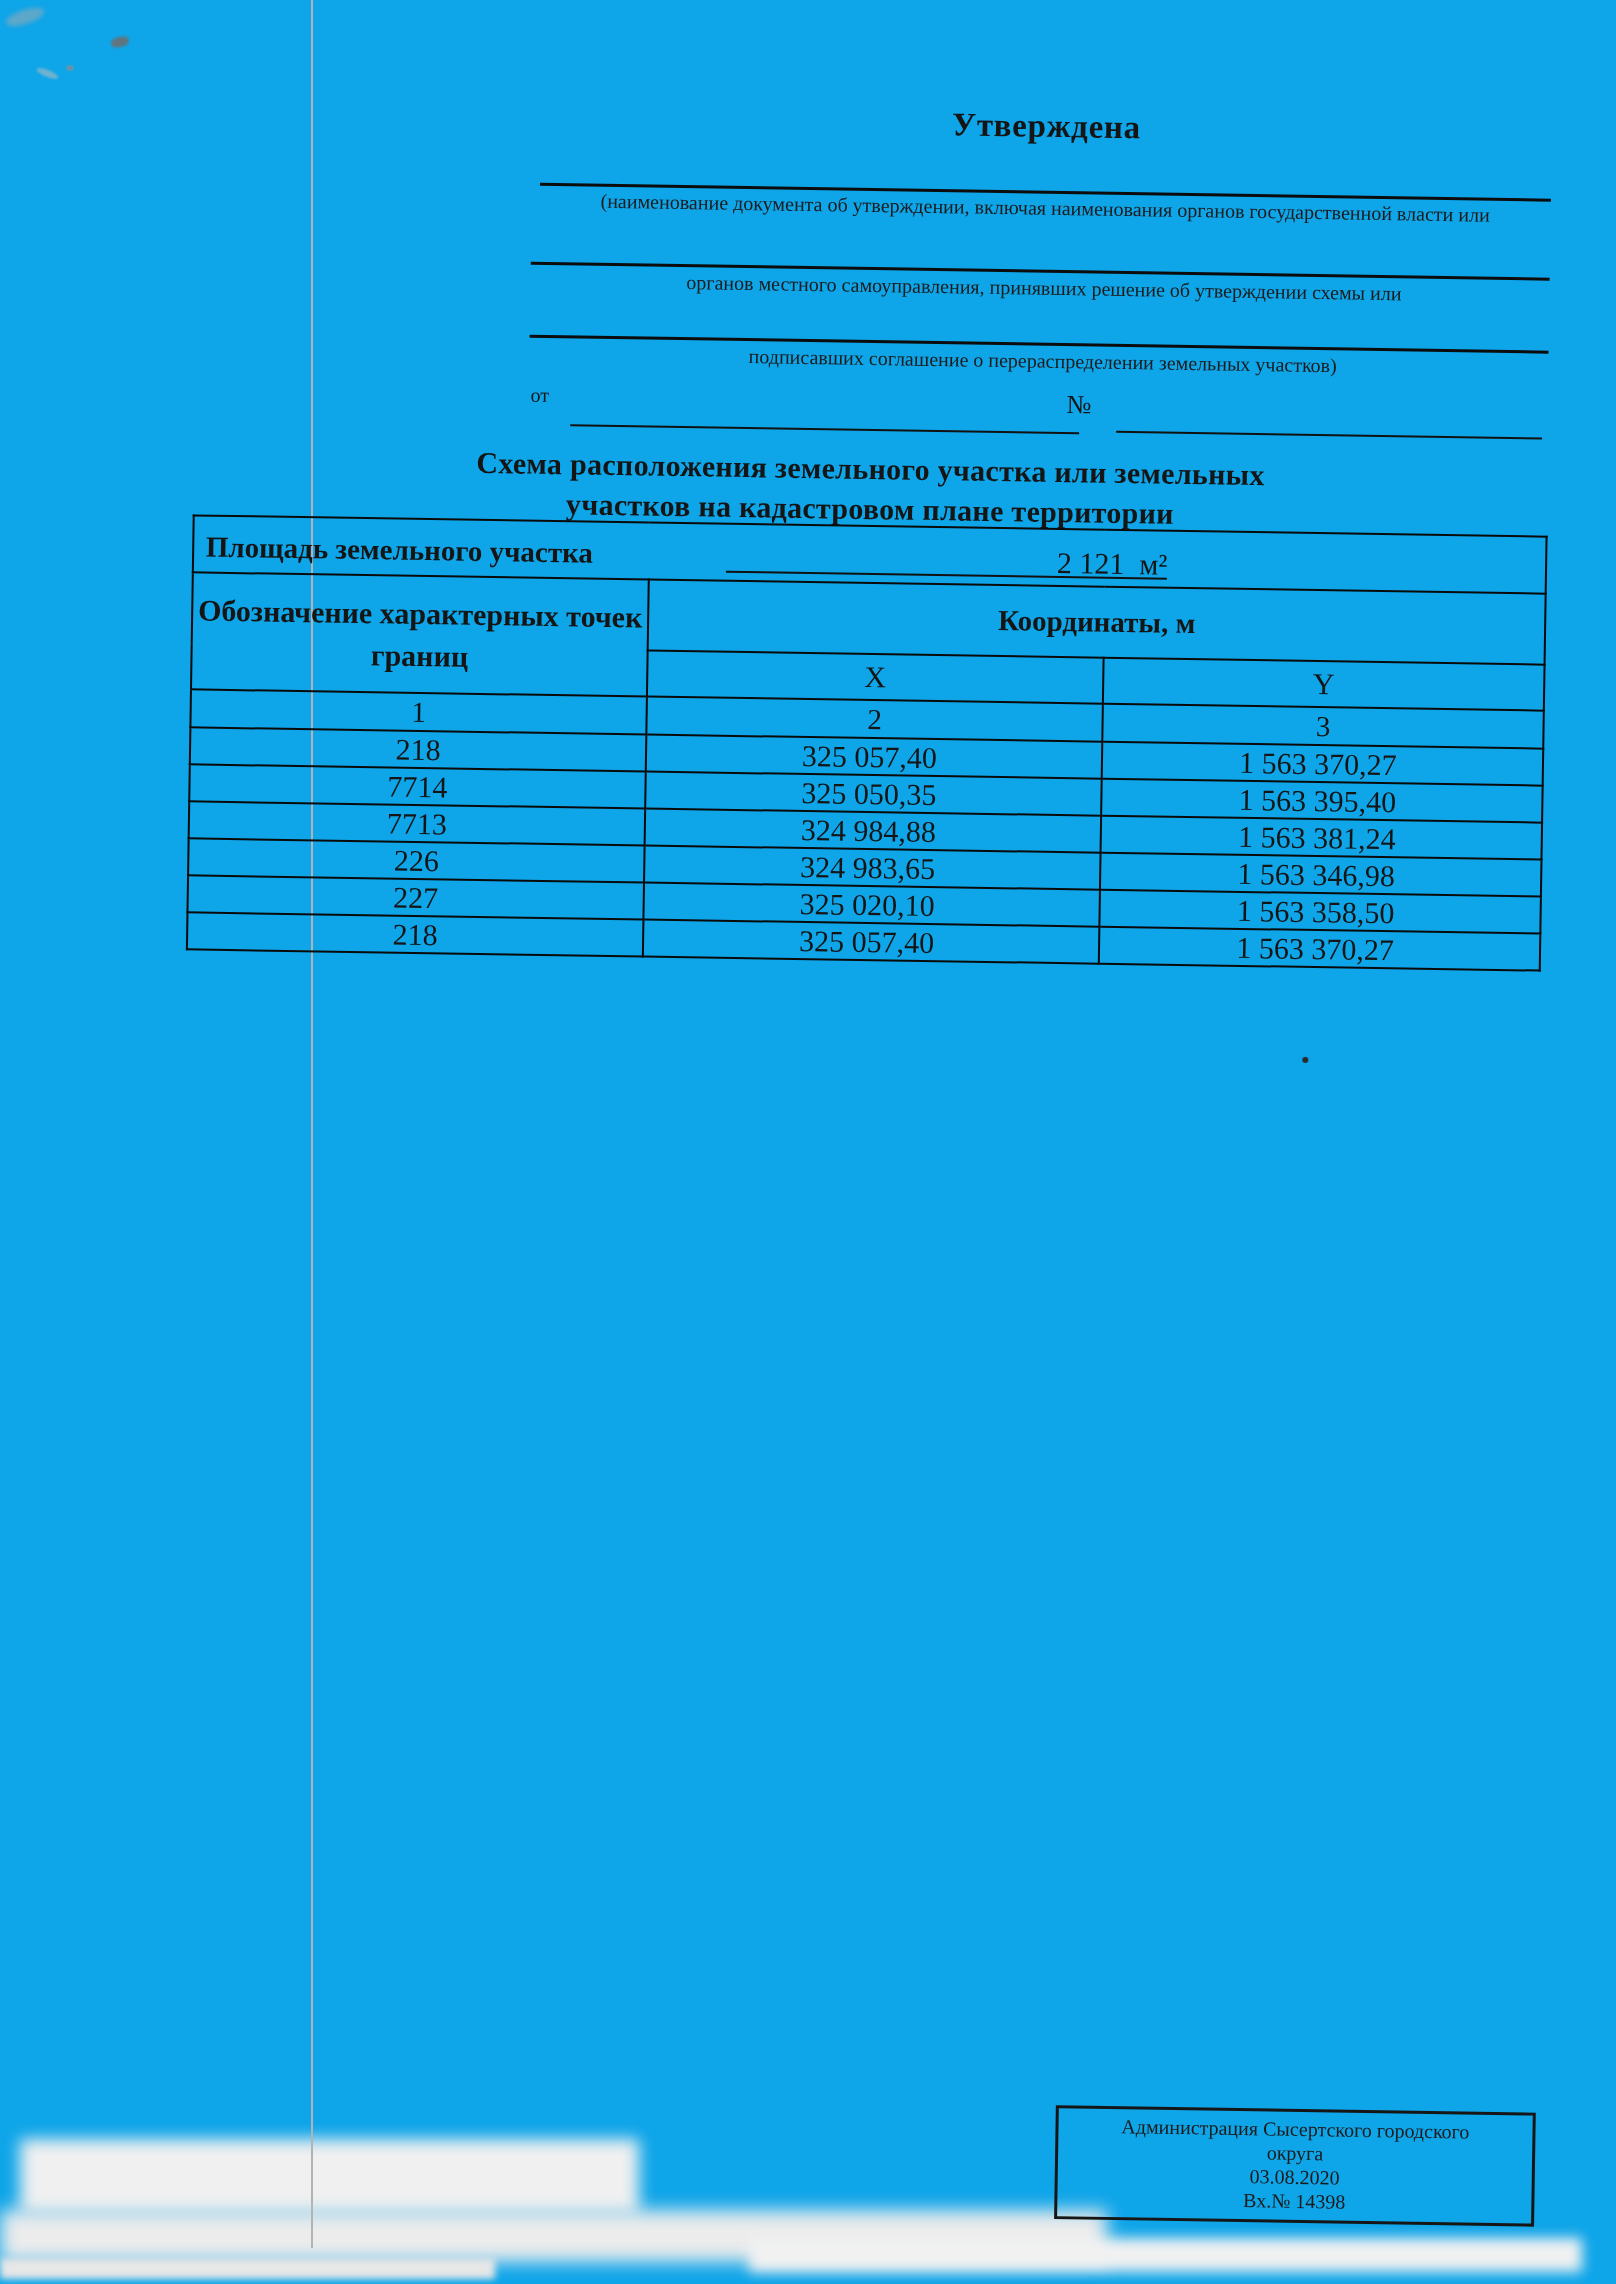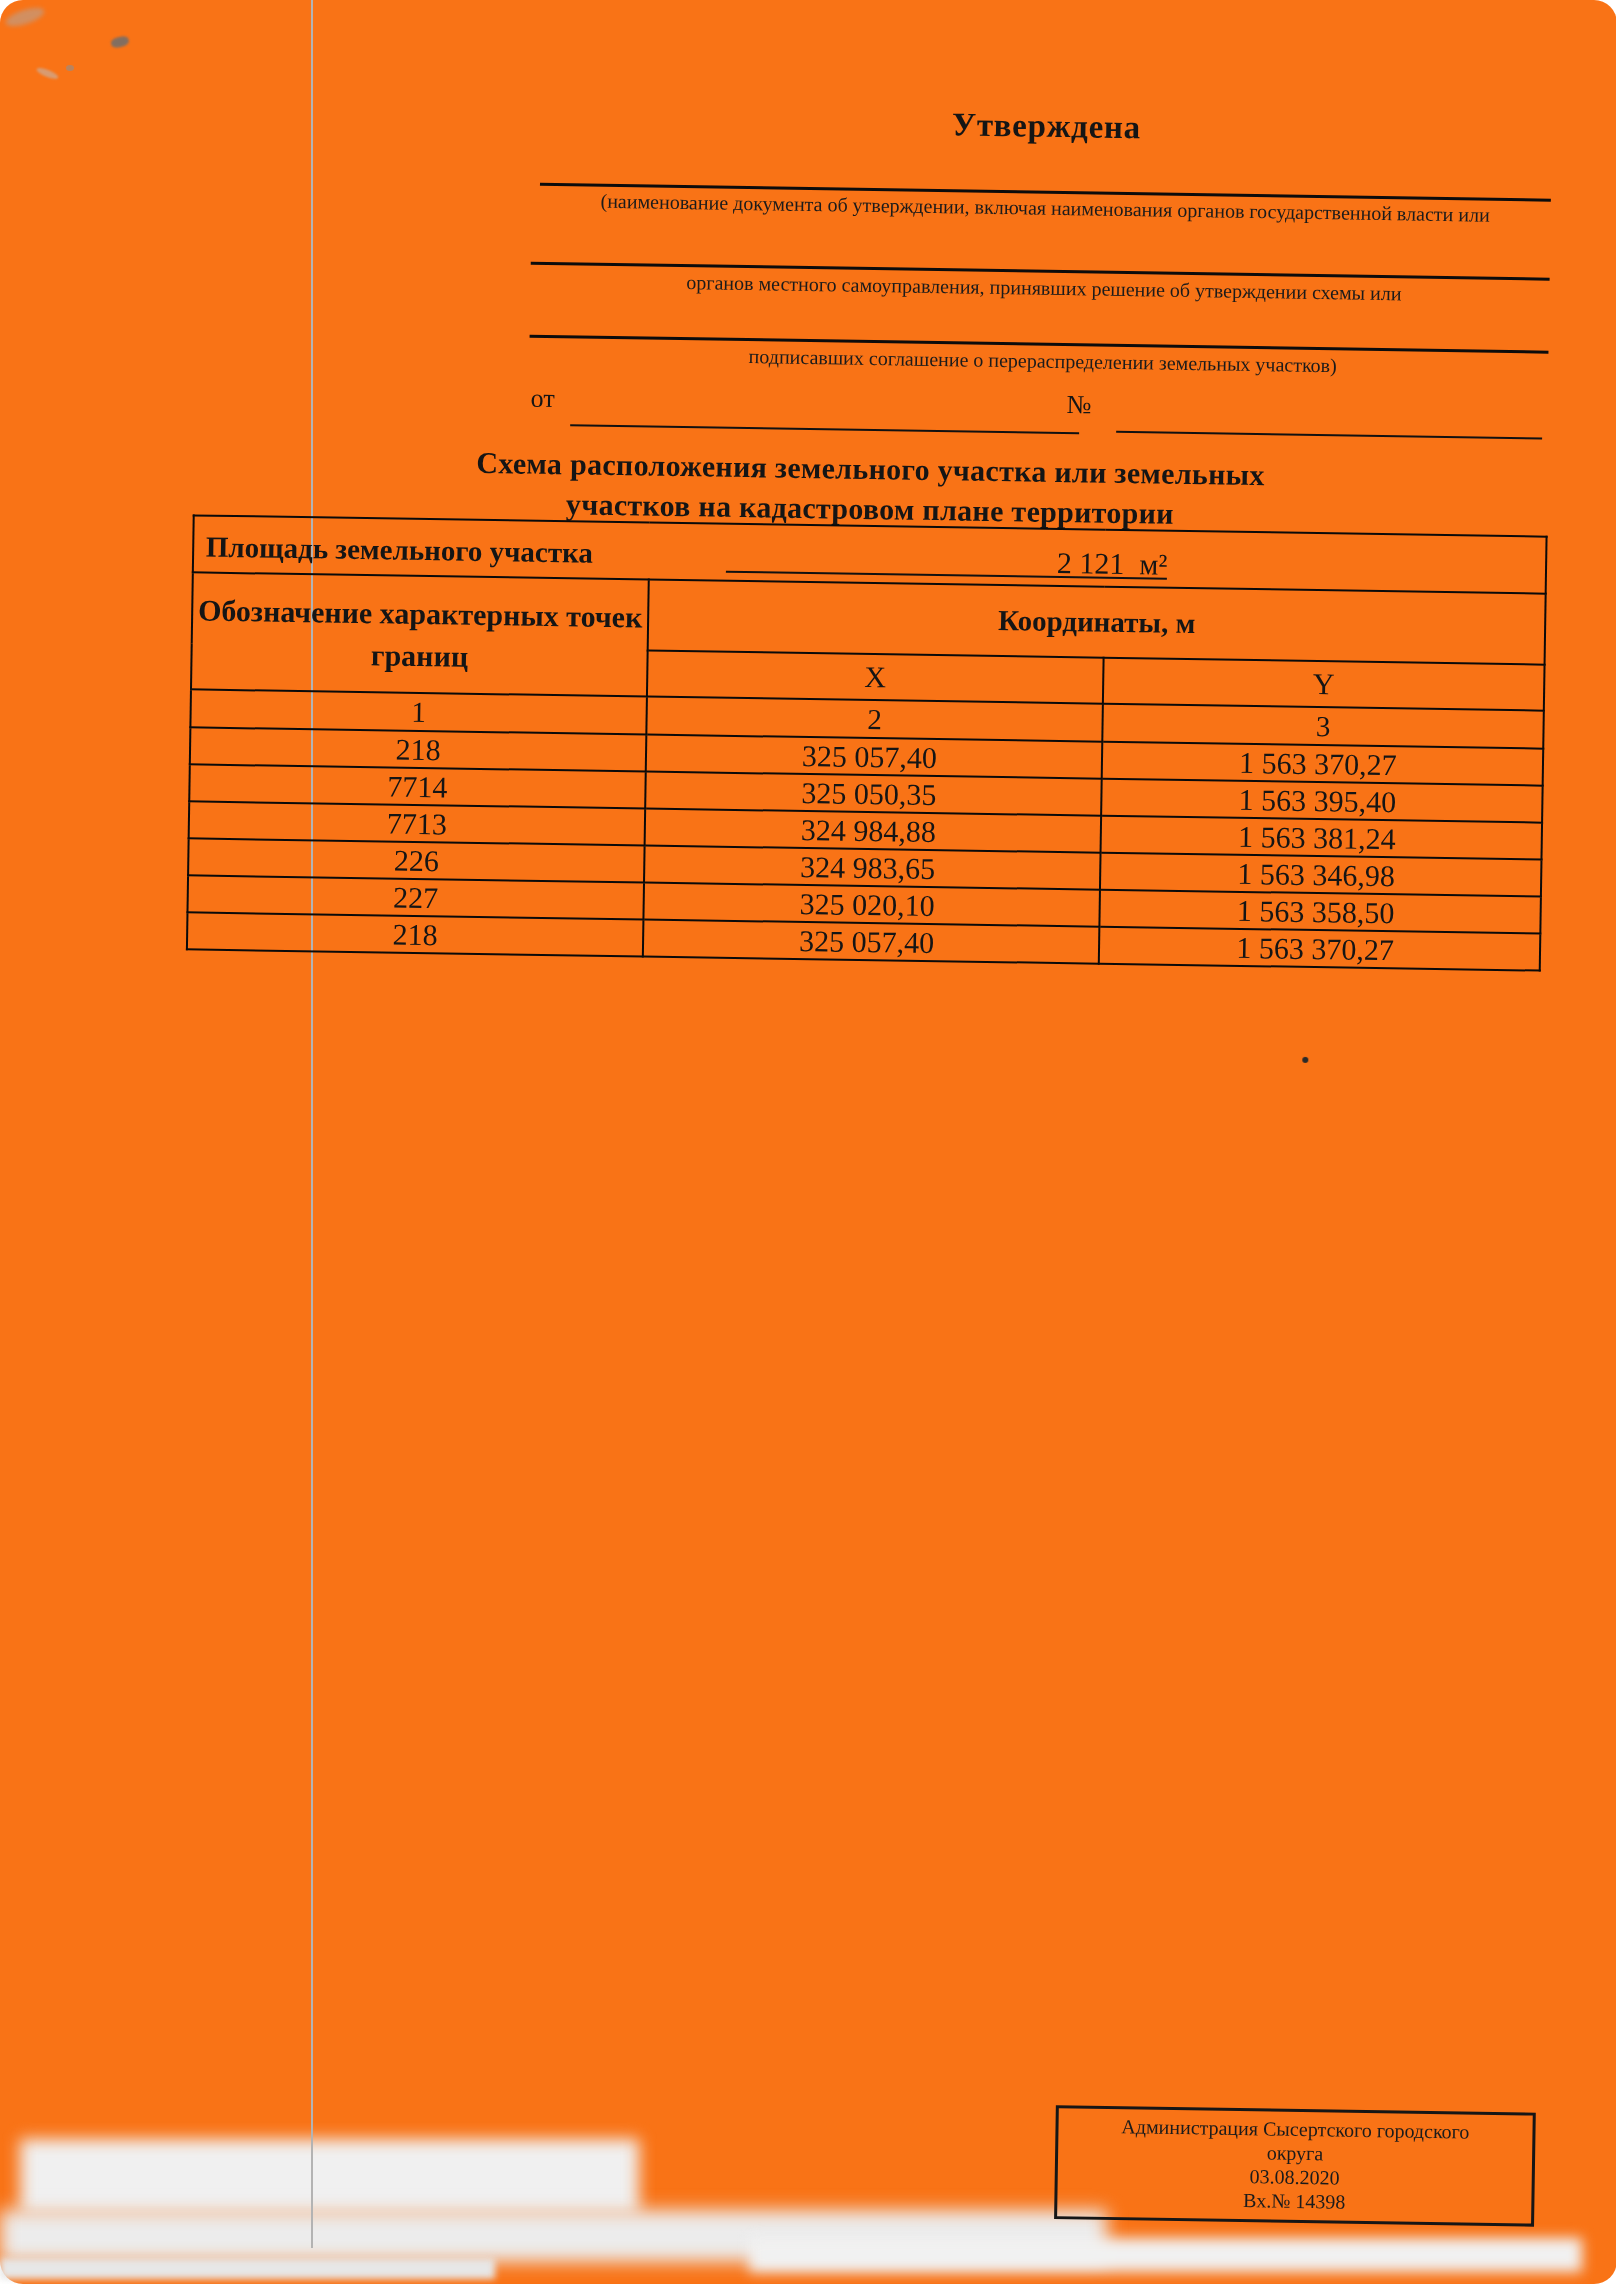--- a/index.html
+++ b/index.html
@@ -8,21 +8,21 @@
     background: #ffffff;
   }
   body {
     position: relative;
     width: 1617px;
     height: 2284px;
     overflow: hidden;
     font-family: "Liberation Serif", "DejaVu Serif", serif;
     color: #151515;
   }
-  .page { position: absolute; inset: 0; background: #f97316; border-radius: 23px; }
+  .page { position: absolute; inset: 0; background: #0ea5e9; }
 
   
   .scan-edge-line {
     position: absolute; left: 311px; top: 0; width: 2px; height: 2248px;
     background: #b3b3b3; z-index: 1;
   }
   .smudge { position: absolute; z-index: 1; border-radius: 50%; }
   .smudge.s1 { left: 5.2px;  top: 10.4px;  width: 40px; height: 14.3px; background:#ababab; filter: blur(2px); opacity:.5; transform: rotate(-18deg); }
   .smudge.s2 { left: 111px; top: 37px; width: 18px; height: 10.4px; background:#6e6e6e; filter: blur(1px); opacity:.85; transform: rotate(-14deg); border-radius: 40%; }
   .smudge.s3 { left: 66px; top: 65px; width: 7.8px; height: 5.9px; background:#8f8f8f; filter: blur(0.7px); opacity:.6; }
@@ -51,21 +51,21 @@
   .rule.r3 { left: 523px; top: 340px; width: 1019px; }
 
   .caption {
     position: absolute; left: 531px; width: 1011px;
     text-align: center; font-size: 20px; color: #1b1b1b;
   }
   .caption.c1 { top: 194px; }
   .caption.c2 { top: 274px; }
   .caption.c3 { top: 347px; }
 
-  .from-label   { position: absolute; left: 525px;  top: 389px; font-size: 26px; }
+  .from-label   { position: absolute; left: 525px;  top: 389px; font-size: 20px; }
   .number-label { position: absolute; left: 1061px; top: 387px; font-size: 26px; }
   .uline { position: absolute; height: 2px; background: #111; }
   .uline.u1 { left: 565px;  top: 429px; width: 509px; }
   .uline.u2 { left: 1111px; top: 427px; width: 426px; }
 
   .doc-title {
     position: absolute; left: 189px; top: 449px; width: 1354px;
     text-align: center; font-weight: bold; font-size: 30px; line-height: 40px;
     letter-spacing: 0.3px;
   }

